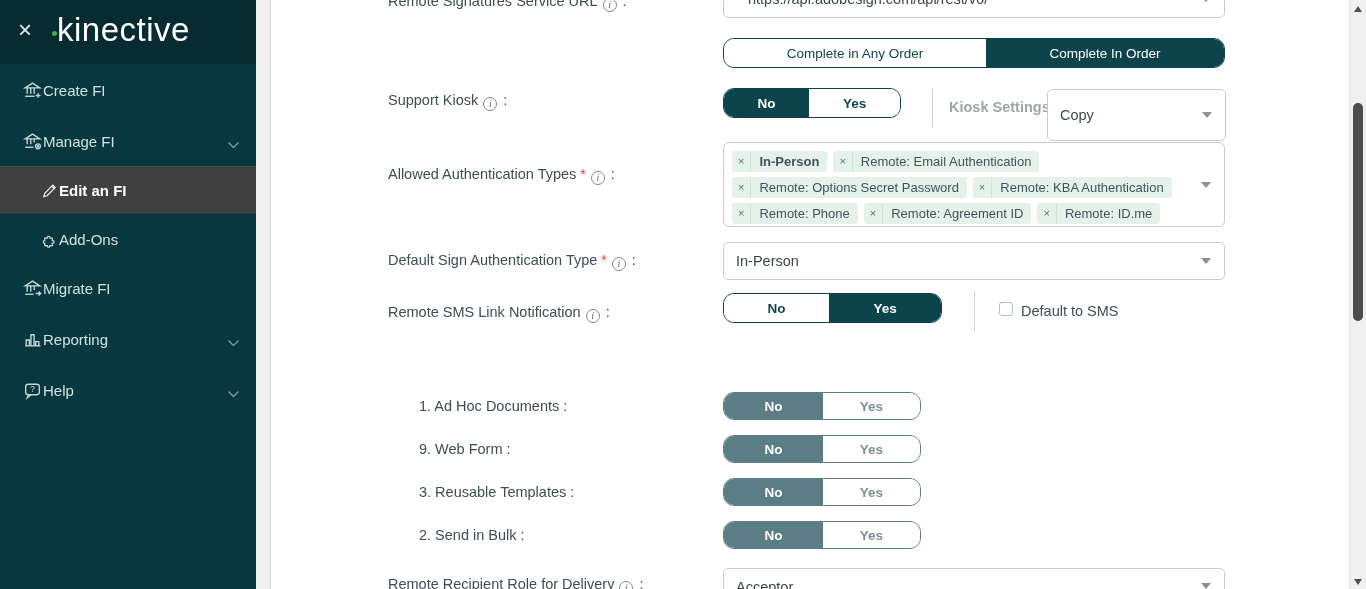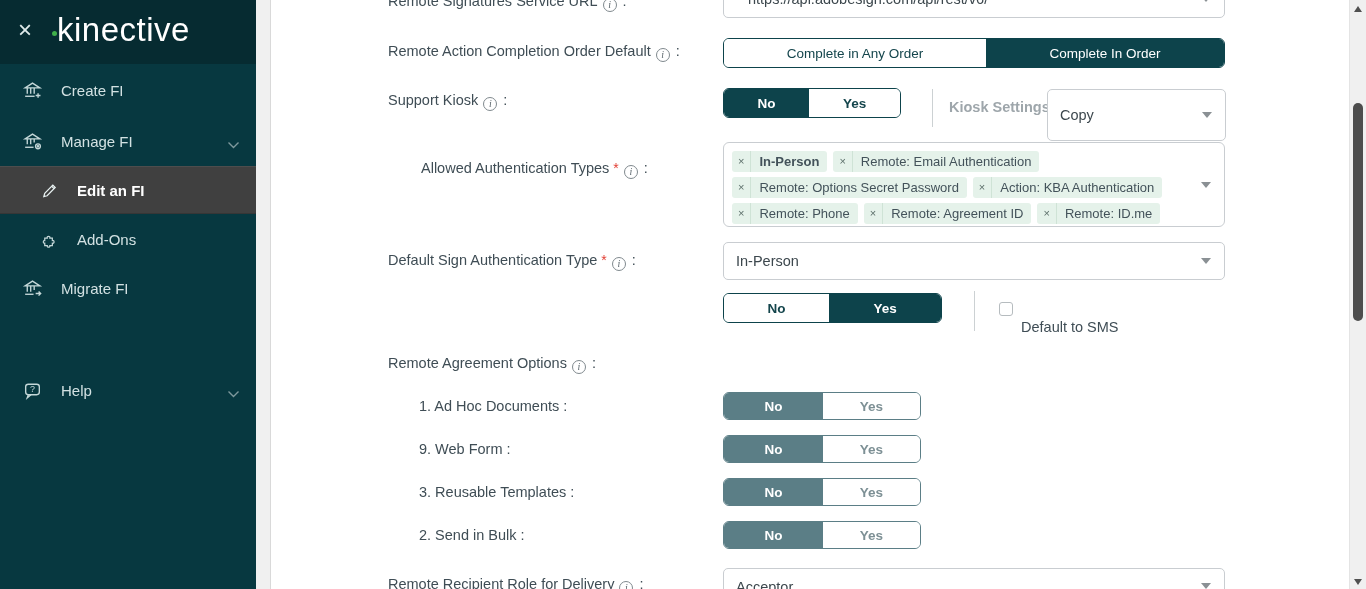--- a/index.html
+++ b/index.html
@@ -8,40 +8,40 @@
   .page { position:relative; width:1366px; height:589px; overflow:hidden; background:#f0f0f0; }
 
   
   .sidebar { position:absolute; left:0; top:0; width:256px; height:589px; background:#073840; z-index:5; }
   .logo-block { position:absolute; left:0; top:0; width:256px; height:64px; background:#062b31; }
   .close-x { position:absolute; left:18px; top:16px; font-size:24px; font-weight:300; color:#dfeaea; cursor:pointer; line-height:28px; }
   .logo-text { position:absolute; left:57px; top:11px; font-size:33px; font-weight:500; color:#ffffff; letter-spacing:0.5px; }
   .logo-dot { position:absolute; left:52px; top:31px; width:5px; height:5px; border-radius:50%; background:#3faf4a; }
   .nav-item { position:absolute; left:0; width:256px; height:40px; display:flex; align-items:center; cursor:pointer; }
   .nav-item .icon { flex:0 0 auto; display:flex; align-items:center; }
-  .nav-item .lbl { margin-left:18px; font-size:15px; color:#d2e1e2; white-space:nowrap; }
+  .nav-item .lbl { font-size:15px; color:#d2e1e2; white-space:nowrap; }
   .nav-item.top { padding-left:22px; }
   .nav-item.sub { padding-left:40px; }
   .nav-item.active { background:#404040; border-top:1px solid rgba(255,255,255,0.07); border-bottom:1px solid rgba(0,0,0,0.15); }
   .nav-item.active .lbl { color:#ffffff; font-weight:700; }
   .nav-chevron { position:absolute; right:16px; top:50%; margin-top:-5px; }
 
   
   .main-bg { position:absolute; left:256px; top:0; width:1110px; height:589px; background:#f0f0f0; }
   .card { position:absolute; left:270px; top:0; width:1079px; height:589px; background:#ffffff; border-left:1px solid #d9d9d9; overflow:hidden; }
 
   .f-label { position:absolute; left:117px; font-size:14.5px; color:#3f4d55; line-height:20px; white-space:nowrap; }
   .f-label.sub { left:148px; }
   .info { display:inline-block; width:14px; height:14px; border:1px solid #80898e; border-radius:50%; font-family:"Liberation Serif", serif; font-style:italic; font-size:10px; line-height:12px; text-align:center; color:#5d686e; margin:0 2px 0 5px; vertical-align:-2px; }
   .req { color:#e23d32; margin-left:4px; font-size:14px; }
 
   .select { position:absolute; border:1px solid #c9cdd1; border-radius:5px; background:#fff; display:flex; align-items:center; padding:0 12px; font-size:14.5px; color:#3c474d; }
   .dd-arrow { position:absolute; right:13px; top:50%; margin-top:-3px; width:0; height:0; border-left:5px solid transparent; border-right:5px solid transparent; border-top:6px solid #8a9094; }
 
-  .toggle { position:absolute; display:flex; border:1px solid #0d434b; border-radius:6px; overflow:hidden; background:#fff; cursor:pointer; }
+  .toggle { position:absolute; display:flex; border:1px solid #0d434b; border-radius:11px; overflow:hidden; background:#fff; cursor:pointer; }
   .toggle .seg { display:flex; align-items:center; justify-content:center; font-size:13.5px; font-weight:600; height:100%; }
   .toggle .on { background:#0d434b; color:#ffffff; }
   .toggle .off { background:#ffffff; color:#14454c; }
   .toggle.slate { border-color:#5b7e86; }
   .toggle.slate .on { background:#5b7e86; }
   .toggle.slate .off { color:#7d9095; }
   .toggle.wide .seg { font-weight:500; }
 
   .vdiv { position:absolute; width:1px; background:#ccd1d3; }
 
@@ -128,20 +128,36 @@
 
     <div class="nav-item sub" style="top:219px;">
       <span class="icon">
         <svg width="19" height="19" viewBox="0 0 20 20" fill="none" stroke="#c4d7d8" stroke-width="1.3">
           <path d="M5 8.5 h2.6 c-0.6-2.4 3.4-2.4 2.8 0 H13 v2.6 c2.4-0.6 2.4 3.4 0 2.8 V16.5 h-2.6 c0.6 2 -3.4 2 -2.8 0 H5 v-2.6 c-2 0.6 -2 -3.4 0 -2.8 Z"></path>
         </svg>
       </span>
       <span class="lbl">Add-Ons</span>
     </div>
 
+    <div class="nav-item top" style="top:319px;">
+      <span class="icon">
+        <svg width="21" height="21" viewBox="0 0 20 20" fill="none" stroke="#c4d7d8" stroke-width="1.3">
+          <path d="M4 16 V10.5 H7 V16"></path>
+            <path d="M8.5 16 V5.5 H11.5 V16"></path>
+            <path d="M13 16 V12 H16 V16"></path>
+            <path d="M3 16 H17.5"></path>
+        </svg>
+      </span>
+      <span class="lbl">Reporting</span>
+      <span class="nav-chevron">
+        <svg width="13" height="9" viewBox="0 0 13 9" fill="none" stroke="#7e989c" stroke-width="1.4">
+            <polyline points="1.5,1.5 6.5,6.5 11.5,1.5"></polyline>
+          </svg>
+      </span>
+    </div>
 
     <div class="nav-item top" style="top:370px;">
       <span class="icon">
         <svg width="21" height="21" viewBox="0 0 20 20" fill="none" stroke="#c4d7d8" stroke-width="1.3">
           <rect x="3.5" y="4" width="13" height="10" rx="2.5"></rect>
             <path d="M6 14 L5 17 L8.5 14"></path>
           <text x="10" y="11.8" text-anchor="middle" font-size="8.5" fill="#c4d7d8" stroke="none" font-family="Liberation Sans, sans-serif">?</text>
         </svg>
       </span>
       <span class="lbl">Help</span>
@@ -157,61 +173,58 @@
   <div class="card">
 
     <div class="f-label" style="top:-9px;">
       <span>Remote Signatures Service URL</span><span class="info">i</span> <span>:</span>
     </div>
     <div class="select" style="left:452px; top:-20px; width:502px; height:38px; padding-left:24px;">
       <span>https://api.adobesign.com/api/rest/v6/</span>
       <span class="dd-arrow"></span>
     </div>
 
-    <div class="f-label" style="top:41px;">
-      <span>Remote Action Completion Order Default</span><span class="info">i</span> <span>:</span>
-    </div>
     <div class="toggle wide" style="left:452px; top:38px; width:502px; height:30px;">
       <span class="seg off" style="width:263px;">Complete in Any Order</span>
       <span class="seg on" style="width:239px;">Complete In Order</span>
     </div>
 
     <div class="f-label" style="top:90px;">
       <span>Support Kiosk</span><span class="info">i</span> <span>:</span>
     </div>
     <div class="toggle" style="left:452px; top:88px; width:178px; height:30px;">
       <span class="seg on" style="width:86px;">No</span>
       <span class="seg off" style="width:92px;">Yes</span>
     </div>
     <div class="vdiv" style="left:661px; top:89px; height:38px;"></div>
     <div class="muted-label" style="left:678px; top:97px;">Kiosk Settings:</div>
     <div class="select" style="left:776px; top:89px; width:179px; height:52px;">
       <span>Copy</span>
       <span class="dd-arrow"></span>
     </div>
 
-    <div class="f-label" style="top:158px;margin-left:33px;">
+    <div class="f-label" style="top:164px;">
       <span>Allowed Authentication Types</span><span class="req">*</span><span class="info">i</span> <span>:</span>
     </div>
     <div class="tagbox">
       <span class="tag first">
           <span class="x">×</span>
           <span class="t">In-Person</span>
         </span>
       <span class="tag">
           <span class="x">×</span>
           <span class="t">Remote: Email Authentication</span>
         </span>
       <span class="tag">
           <span class="x">×</span>
           <span class="t">Remote: Options Secret Password</span>
         </span>
       <span class="tag">
           <span class="x">×</span>
-          <span class="t">Action: KBA Authentication</span>
+          <span class="t">Remote: KBA Authentication</span>
         </span>
       <span class="tag">
           <span class="x">×</span>
           <span class="t">Remote: Phone</span>
         </span>
       <span class="tag">
           <span class="x">×</span>
           <span class="t">Remote: Agreement ID</span>
         </span>
       <span class="tag">
@@ -222,33 +235,33 @@
     </div>
 
     <div class="f-label" style="top:250px;">
       <span>Default Sign Authentication Type</span><span class="req">*</span><span class="info">i</span> <span>:</span>
     </div>
     <div class="select" style="left:452px; top:242px; width:502px; height:38px;">
       <span>In-Person</span>
       <span class="dd-arrow"></span>
     </div>
 
+    <div class="f-label" style="top:302px;">
+      <span>Remote SMS Link Notification</span><span class="info">i</span> <span>:</span>
+    </div>
     <div class="toggle" style="left:452px; top:293px; width:219px; height:30px;">
       <span class="seg off" style="width:106px;">No</span>
       <span class="seg on" style="width:113px;">Yes</span>
     </div>
     <div class="vdiv" style="left:703px; top:291px; height:40px;"></div>
     <div class="checkbox" style="left:728px; top:302px;"></div>
-    <div class="f-label" style="left:750px; top:301px;margin-top:16px;">
+    <div class="f-label" style="left:750px; top:301px;">
       <span>Default to SMS</span>
     </div>
 
-    <div class="f-label" style="top:353px;">
-      <span>Remote Agreement Options</span><span class="info">i</span> <span>:</span>
-    </div>
 
     <div class="f-label sub" style="top:396px;">
       <span>1. Ad Hoc Documents</span> <span>:</span>
     </div>
     <div class="toggle slate" style="left:452px; top:392px; width:198px; height:28px;">
       <span class="seg on" style="width:100px;">No</span>
       <span class="seg off" style="width:98px;">Yes</span>
     </div>
 
     <div class="f-label sub" style="top:439px;">

